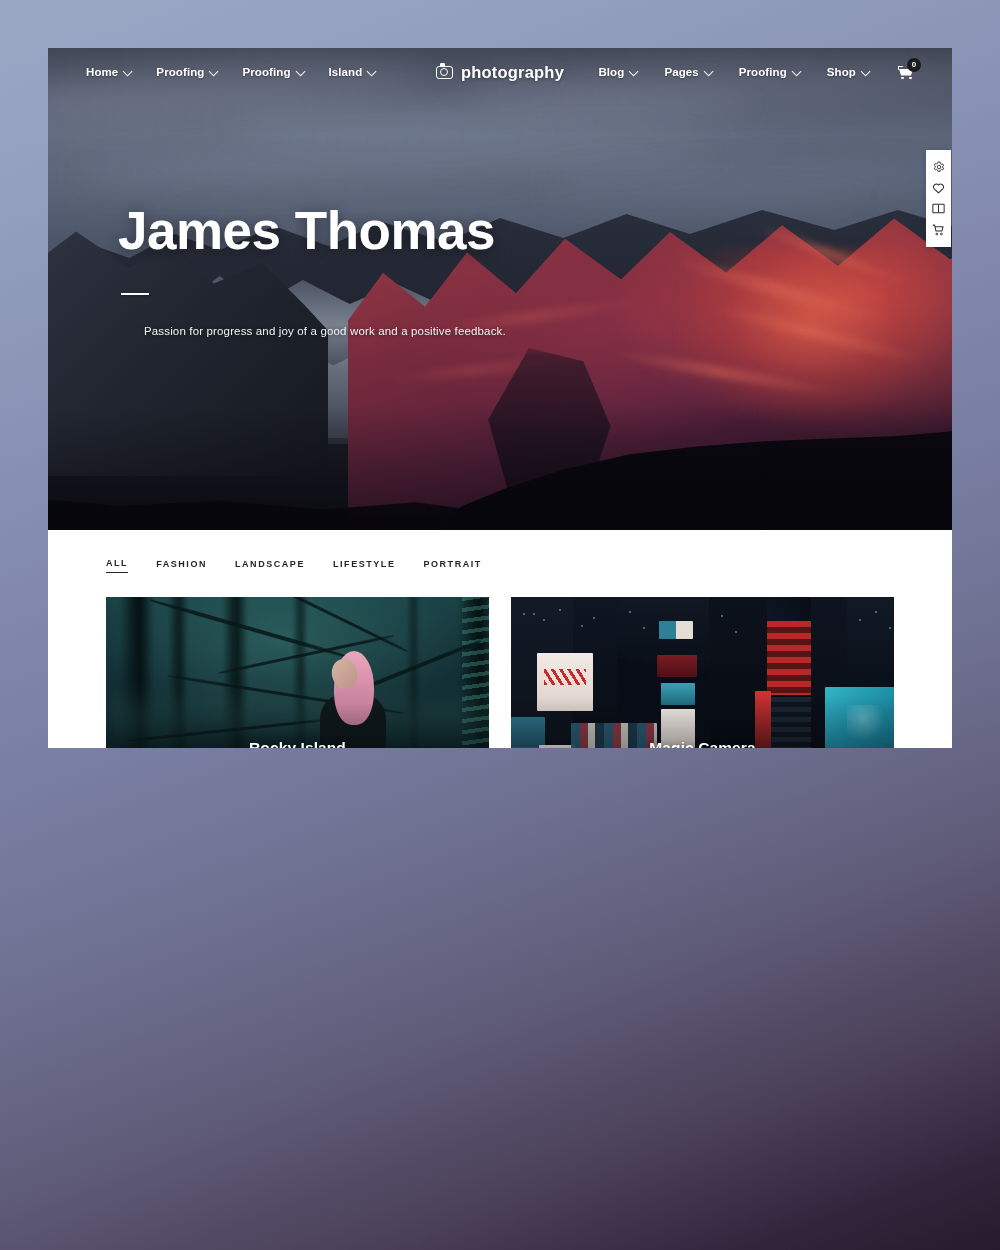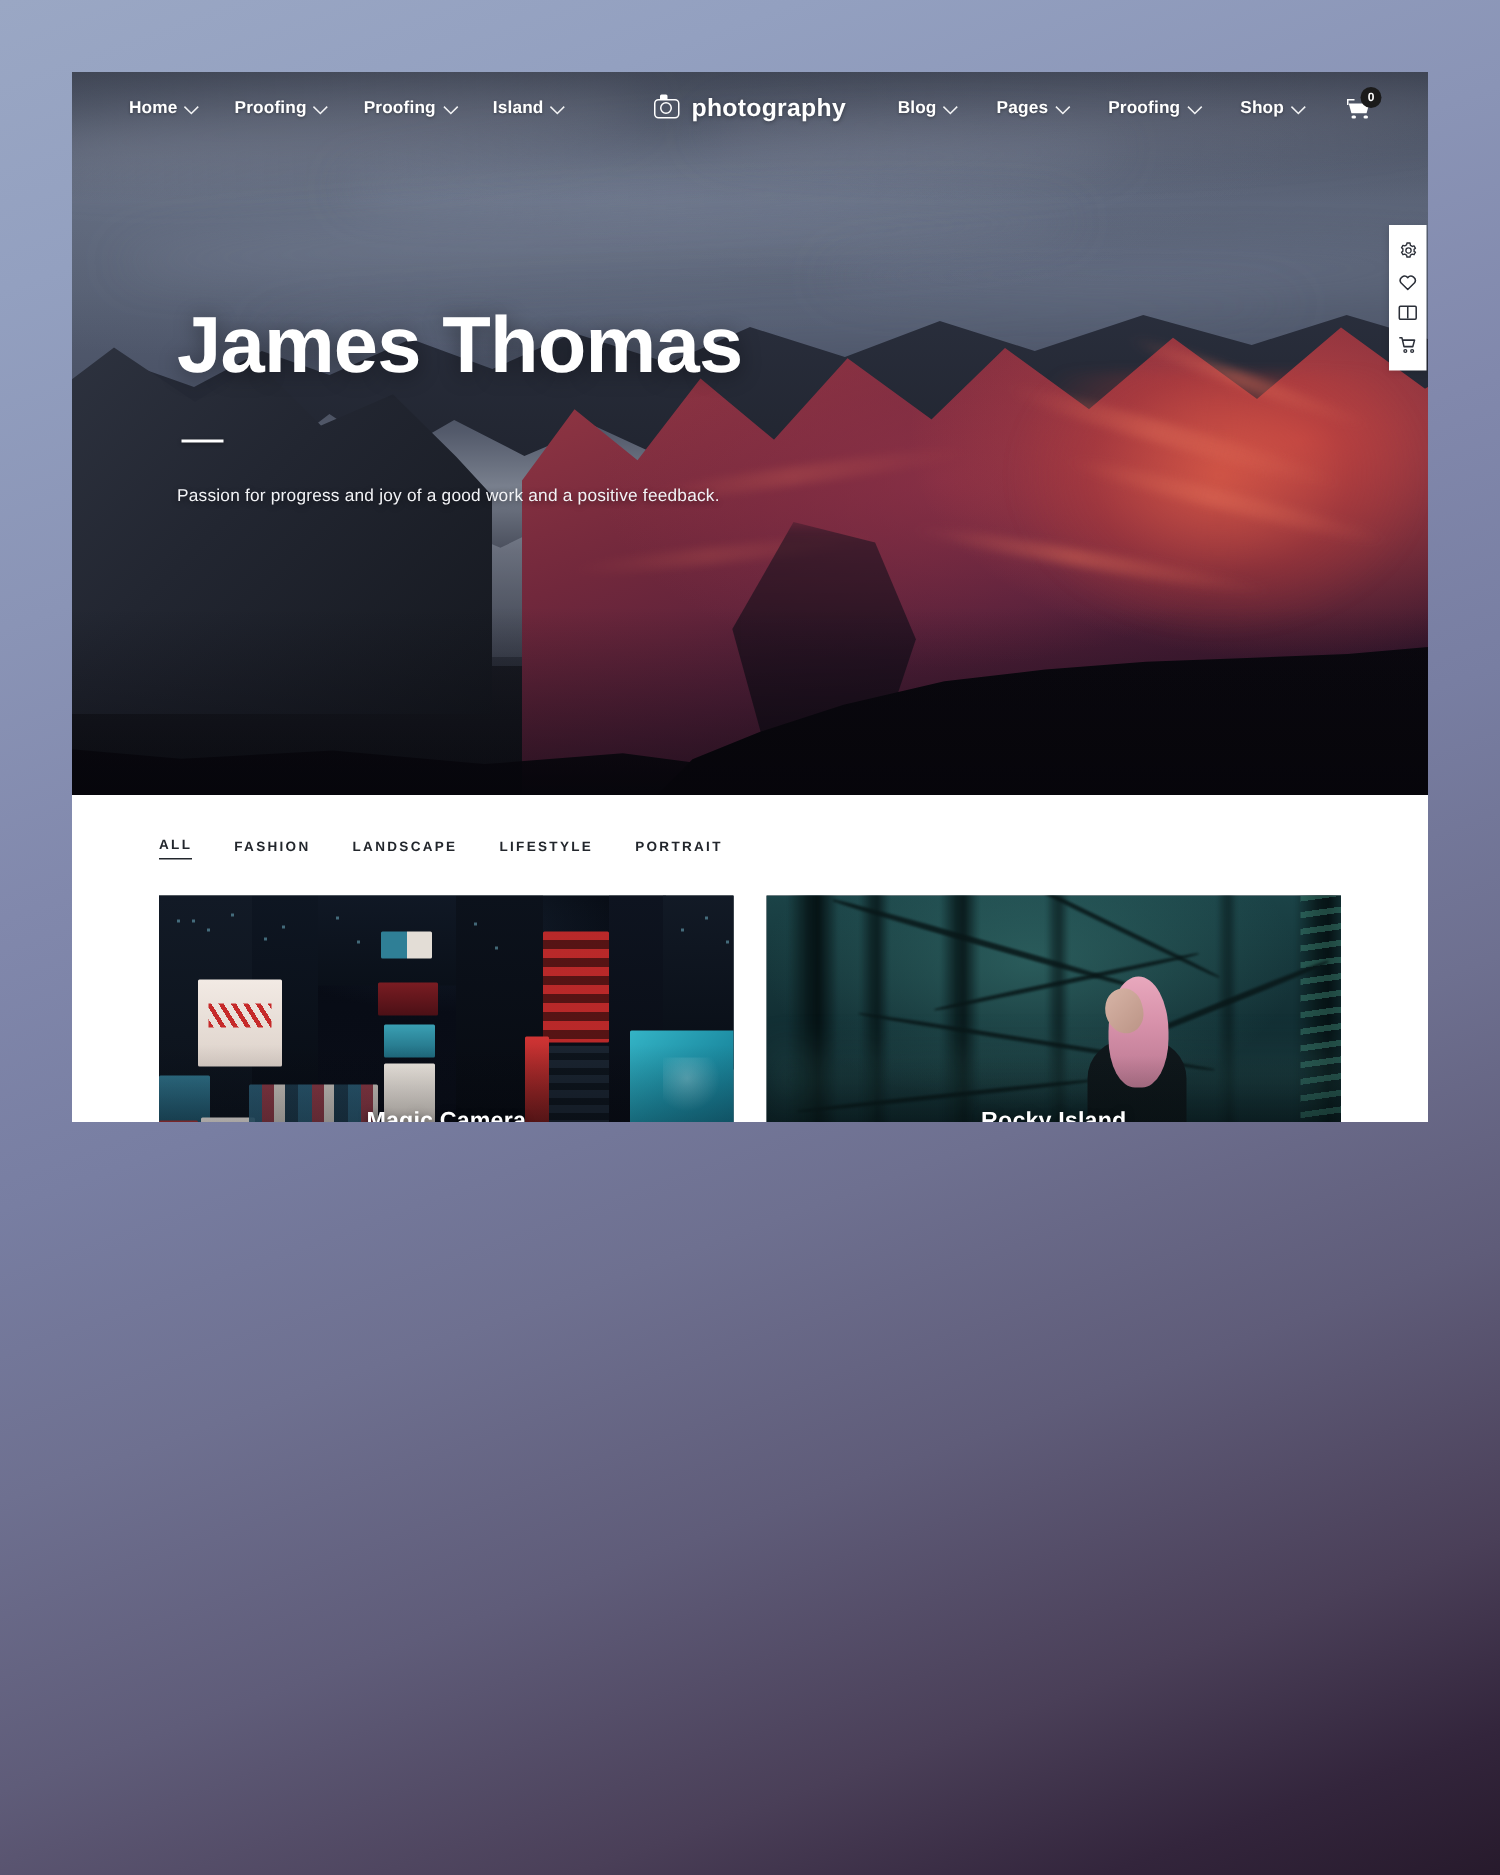--- a/index.html
+++ b/index.html
@@ -258,20 +258,21 @@
   .hero-rule {
     width:28px; height:2px; background:#fff;
     margin:36px 0 0 3px;
     box-shadow:0 1px 3px rgba(0,0,0,.35);
   }
   .hero-sub {
     margin-top:30px;
     color:#f2f3f6;
     font-size:11.5px; letter-spacing:.15px;
     text-shadow:0 1px 4px rgba(0,0,0,.45);
+    margin-left:26px;
   }
 
   
   .toolbar {
     position:absolute; right:1px; top:102px;
     width:25px;
     background:#fff;
     box-shadow:0 1px 5px rgba(0,0,0,.17);
     display:flex; flex-direction:column; align-items:center;
     padding:6px 0 7px;
@@ -569,63 +570,20 @@
 
     <div class="filters">
       <div class="filter active">ALL</div>
       <div class="filter">FASHION</div>
       <div class="filter">LANDSCAPE</div>
       <div class="filter">LIFESTYLE</div>
       <div class="filter">PORTRAIT</div>
     </div>
 
     <div class="cards">
-
-      <div class="card">
-        <div class="city"></div>
-        <div class="bld bl1"></div>
-        <div class="bld bl2"></div>
-        <div class="bld bl3"></div>
-        <div class="bld bl4"></div>
-        <div class="bld bl6"></div>
-        <div class="bld bl5"></div>
-
-        <div class="sign sg-red2"></div>
-        <div class="sign sg-red3"></div>
-        <div class="sign sg-dark"></div>
-        <div class="sign sg-mid1"></div>
-        <div class="sign sg-tosh"></div>
-        <div class="sign sg-mid2"></div>
-        <div class="sign sg-mid3"></div>
-        <div class="sign sg-mid4"></div>
-        <div class="sign sg-kk"></div>
-        <div class="sign sg-teal1"></div>
-        <div class="sign sg-red1"></div>
-        <div class="sign sg-wht1"></div>
-        <div class="sign sg-strip"></div>
-        <div class="sign sg-teal2"></div>
-        <div class="sign sg-bot1"></div>
-
-        <div class="win" style="left:12px;  top:16px;"></div>
-        <div class="win" style="left:22px;  top:16px;"></div>
-        <div class="win" style="left:32px;  top:22px;"></div>
-        <div class="win" style="left:48px;  top:12px;"></div>
-        <div class="win" style="left:70px;  top:28px;"></div>
-        <div class="win" style="left:82px;  top:20px;"></div>
-        <div class="win" style="left:118px; top:14px;"></div>
-        <div class="win" style="left:132px; top:30px;"></div>
-        <div class="win" style="left:210px; top:18px;"></div>
-        <div class="win" style="left:224px; top:34px;"></div>
-        <div class="win" style="left:348px; top:22px;"></div>
-        <div class="win" style="left:364px; top:14px;"></div>
-        <div class="win" style="left:378px; top:30px;"></div>
-
-        <div class="city-shade"></div>
-        <div class="card-title">Magic Camera</div>
-      </div>
 
       <div class="card">
         <div class="forest"></div>
         <div class="trunk t1"></div>
         <div class="trunk t2"></div>
         <div class="trunk t3"></div>
         <div class="trunk t4"></div>
         <div class="trunk t6"></div>
         <div class="trunk t5"></div>
         <div class="ivy"></div>
@@ -639,16 +597,59 @@
         <div class="figure">
           <div class="fig-body"></div>
           <div class="fig-hair"></div>
           <div class="fig-face"></div>
           <div class="fig-arm"></div>
         </div>
         <div class="card1-shade"></div>
         <div class="card-title">Rocky Island</div>
       </div>
 
+      <div class="card">
+        <div class="city"></div>
+        <div class="bld bl1"></div>
+        <div class="bld bl2"></div>
+        <div class="bld bl3"></div>
+        <div class="bld bl4"></div>
+        <div class="bld bl6"></div>
+        <div class="bld bl5"></div>
+
+        <div class="sign sg-red2"></div>
+        <div class="sign sg-red3"></div>
+        <div class="sign sg-dark"></div>
+        <div class="sign sg-mid1"></div>
+        <div class="sign sg-tosh"></div>
+        <div class="sign sg-mid2"></div>
+        <div class="sign sg-mid3"></div>
+        <div class="sign sg-mid4"></div>
+        <div class="sign sg-kk"></div>
+        <div class="sign sg-teal1"></div>
+        <div class="sign sg-red1"></div>
+        <div class="sign sg-wht1"></div>
+        <div class="sign sg-strip"></div>
+        <div class="sign sg-teal2"></div>
+        <div class="sign sg-bot1"></div>
+
+        <div class="win" style="left:12px;  top:16px;"></div>
+        <div class="win" style="left:22px;  top:16px;"></div>
+        <div class="win" style="left:32px;  top:22px;"></div>
+        <div class="win" style="left:48px;  top:12px;"></div>
+        <div class="win" style="left:70px;  top:28px;"></div>
+        <div class="win" style="left:82px;  top:20px;"></div>
+        <div class="win" style="left:118px; top:14px;"></div>
+        <div class="win" style="left:132px; top:30px;"></div>
+        <div class="win" style="left:210px; top:18px;"></div>
+        <div class="win" style="left:224px; top:34px;"></div>
+        <div class="win" style="left:348px; top:22px;"></div>
+        <div class="win" style="left:364px; top:14px;"></div>
+        <div class="win" style="left:378px; top:30px;"></div>
+
+        <div class="city-shade"></div>
+        <div class="card-title">Magic Camera</div>
+      </div>
+
     </div>
   </div>
 
 </div>
 
 </body></html>

